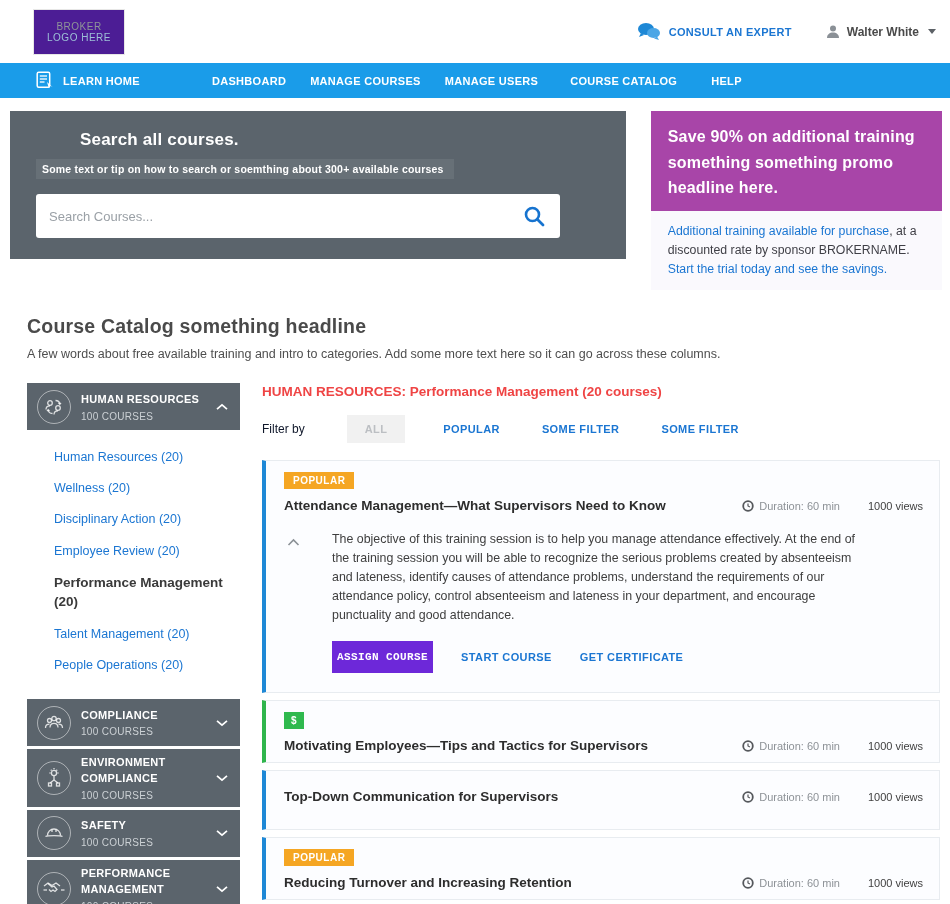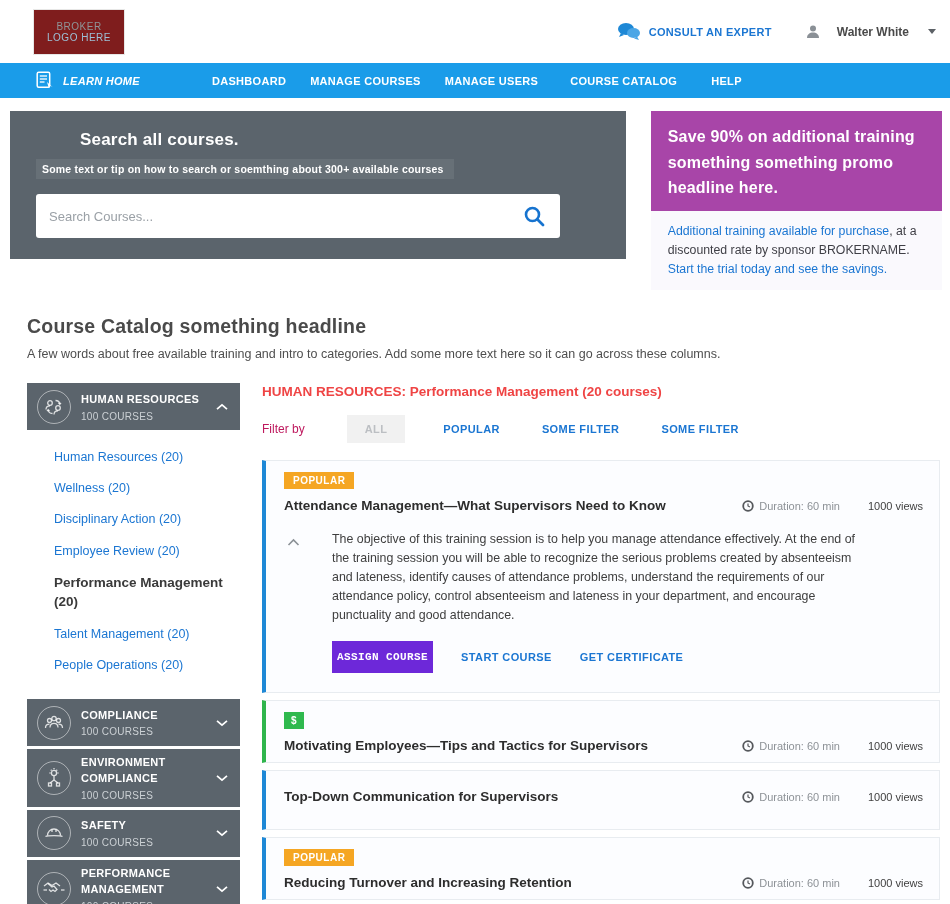--- a/index.html
+++ b/index.html
@@ -3,34 +3,34 @@
 <meta charset="utf-8">
 <style>
   * { margin:0; padding:0; box-sizing:border-box; }
   html,body { background:#fff; }
   body {
     width:950px; height:904px; overflow:hidden; position:relative;
     font-family:"Liberation Sans", sans-serif; color:#3e3e3e;
   }
   
   .header { height:63px; display:flex; align-items:center; padding:0 14px 0 33px; background:#fff; }
-  .logo-box { width:92px; height:46px; background:#7f1d1d; border:1px solid #e7e7e6;
+  .logo-box { width:92px; height:46px; background:#4c1d95; border:1px solid #e7e7e6;
     display:flex; flex-direction:column; align-items:center; justify-content:center; cursor:pointer; }
   .logo-box .l1 { font-size:10px; color:#8f9598; letter-spacing:.5px; }
   .logo-box .l2 { font-size:10px; color:#9dc0d6; letter-spacing:.5px; }
   .header-right { margin-left:auto; display:flex; align-items:center; gap:34px; }
   .consult { display:flex; align-items:center; gap:8px; cursor:pointer; }
   .consult-label { color:#1b76d2; font-weight:bold; font-size:11px; letter-spacing:.3px; }
-  .usermenu { display:flex; align-items:center; gap:17px; cursor:pointer; }
+  .usermenu { display:flex; align-items:center; gap:7px; cursor:pointer; }
   .user-name { font-size:12px; font-weight:bold; color:#4a4a4a; }
   .caret-down { width:0; height:0; border-left:4.5px solid transparent; border-right:4.5px solid transparent; border-top:5px solid #5c6166; margin-left:2px; }
   
   .navbar { height:35px; background:#1a9ce9; display:flex; align-items:center; padding-left:36px; }
   .nav-item { color:#fff; font-weight:bold; font-size:11px; letter-spacing:.3px; cursor:pointer; margin-right:25px; display:flex; align-items:center; gap:9px; }
-  .nav-home { margin-right:72px;font-style:italic; }
+  .nav-home { margin-right:72px; }
   .nav-dash { margin-right:24px; }
   .nav-mc { margin-right:24px; }
   .nav-mu { margin-right:32px; }
   .nav-cc { margin-right:34px; }
   
   .hero { display:flex; margin:13px 8px 0 10px; gap:25px; }
   .search-card { width:617px; height:148px; background:#5b646c; padding:12px 28px 0 26px; }
   .search-title { color:#fff; font-size:17px; font-weight:bold; margin-top:7px; letter-spacing:.2px;margin-left:44px; }
   .search-tip { display:inline-block; margin-top:9px; background:rgba(255,255,255,.08);
     color:#fff; font-size:10.5px; font-weight:bold; padding:4px 10px 4px 6px; letter-spacing:.2px; }
@@ -60,21 +60,21 @@
   .cat-name { color:#fff; font-weight:bold; font-size:11px; letter-spacing:.3px; line-height:1.45; }
   .cat-count { color:#ccd1d5; font-size:10px; margin-top:3px; letter-spacing:.3px; }
   .chev { flex:none; display:flex; }
   .subpanel { padding:15px 0 12px 27px; }
   .subitem { font-size:12.5px; color:#1b76d2; margin-bottom:13px; cursor:pointer; line-height:1.45; }
   .subitem.selected { color:#3a3a3a; font-weight:bold; font-size:13.5px; }
   
   .main { flex:1; min-width:0; }
   .section-title { font-size:13.5px; font-weight:bold; color:#ef4444; margin:1px 0 16px; }
   .filter-row { display:flex; align-items:center; margin-bottom:17px; }
-  .filter-label { font-size:12px; color:#be185d; margin-right:42px; }
+  .filter-label { font-size:12px; color:#0f172a; margin-right:42px; }
   .filter-all { background:#f1f1f1; color:#bcbfc3; font-weight:bold; font-size:11px;
     padding:8px 18px; letter-spacing:.4px; cursor:pointer; margin-right:38px; }
   .filter-link { color:#1b76d2; font-weight:bold; font-size:11px; letter-spacing:.4px;
     cursor:pointer; margin-right:42px; }
   .card { border:1px solid #e8ecf0; border-left:4px solid #1e88d6; background:#fcfdff;
     margin-bottom:7px; padding:9px 16px 9px 18px; cursor:pointer; }
   .card.green { border-left-color:#2fb54c; }
   .badge { display:inline-block; font-size:10px; font-weight:bold; color:#fff;
     background:#f5a623; padding:3px 9px; letter-spacing:.5px; }
   .badge.dollar { background:#2fb94e; padding:3px 7px; }

